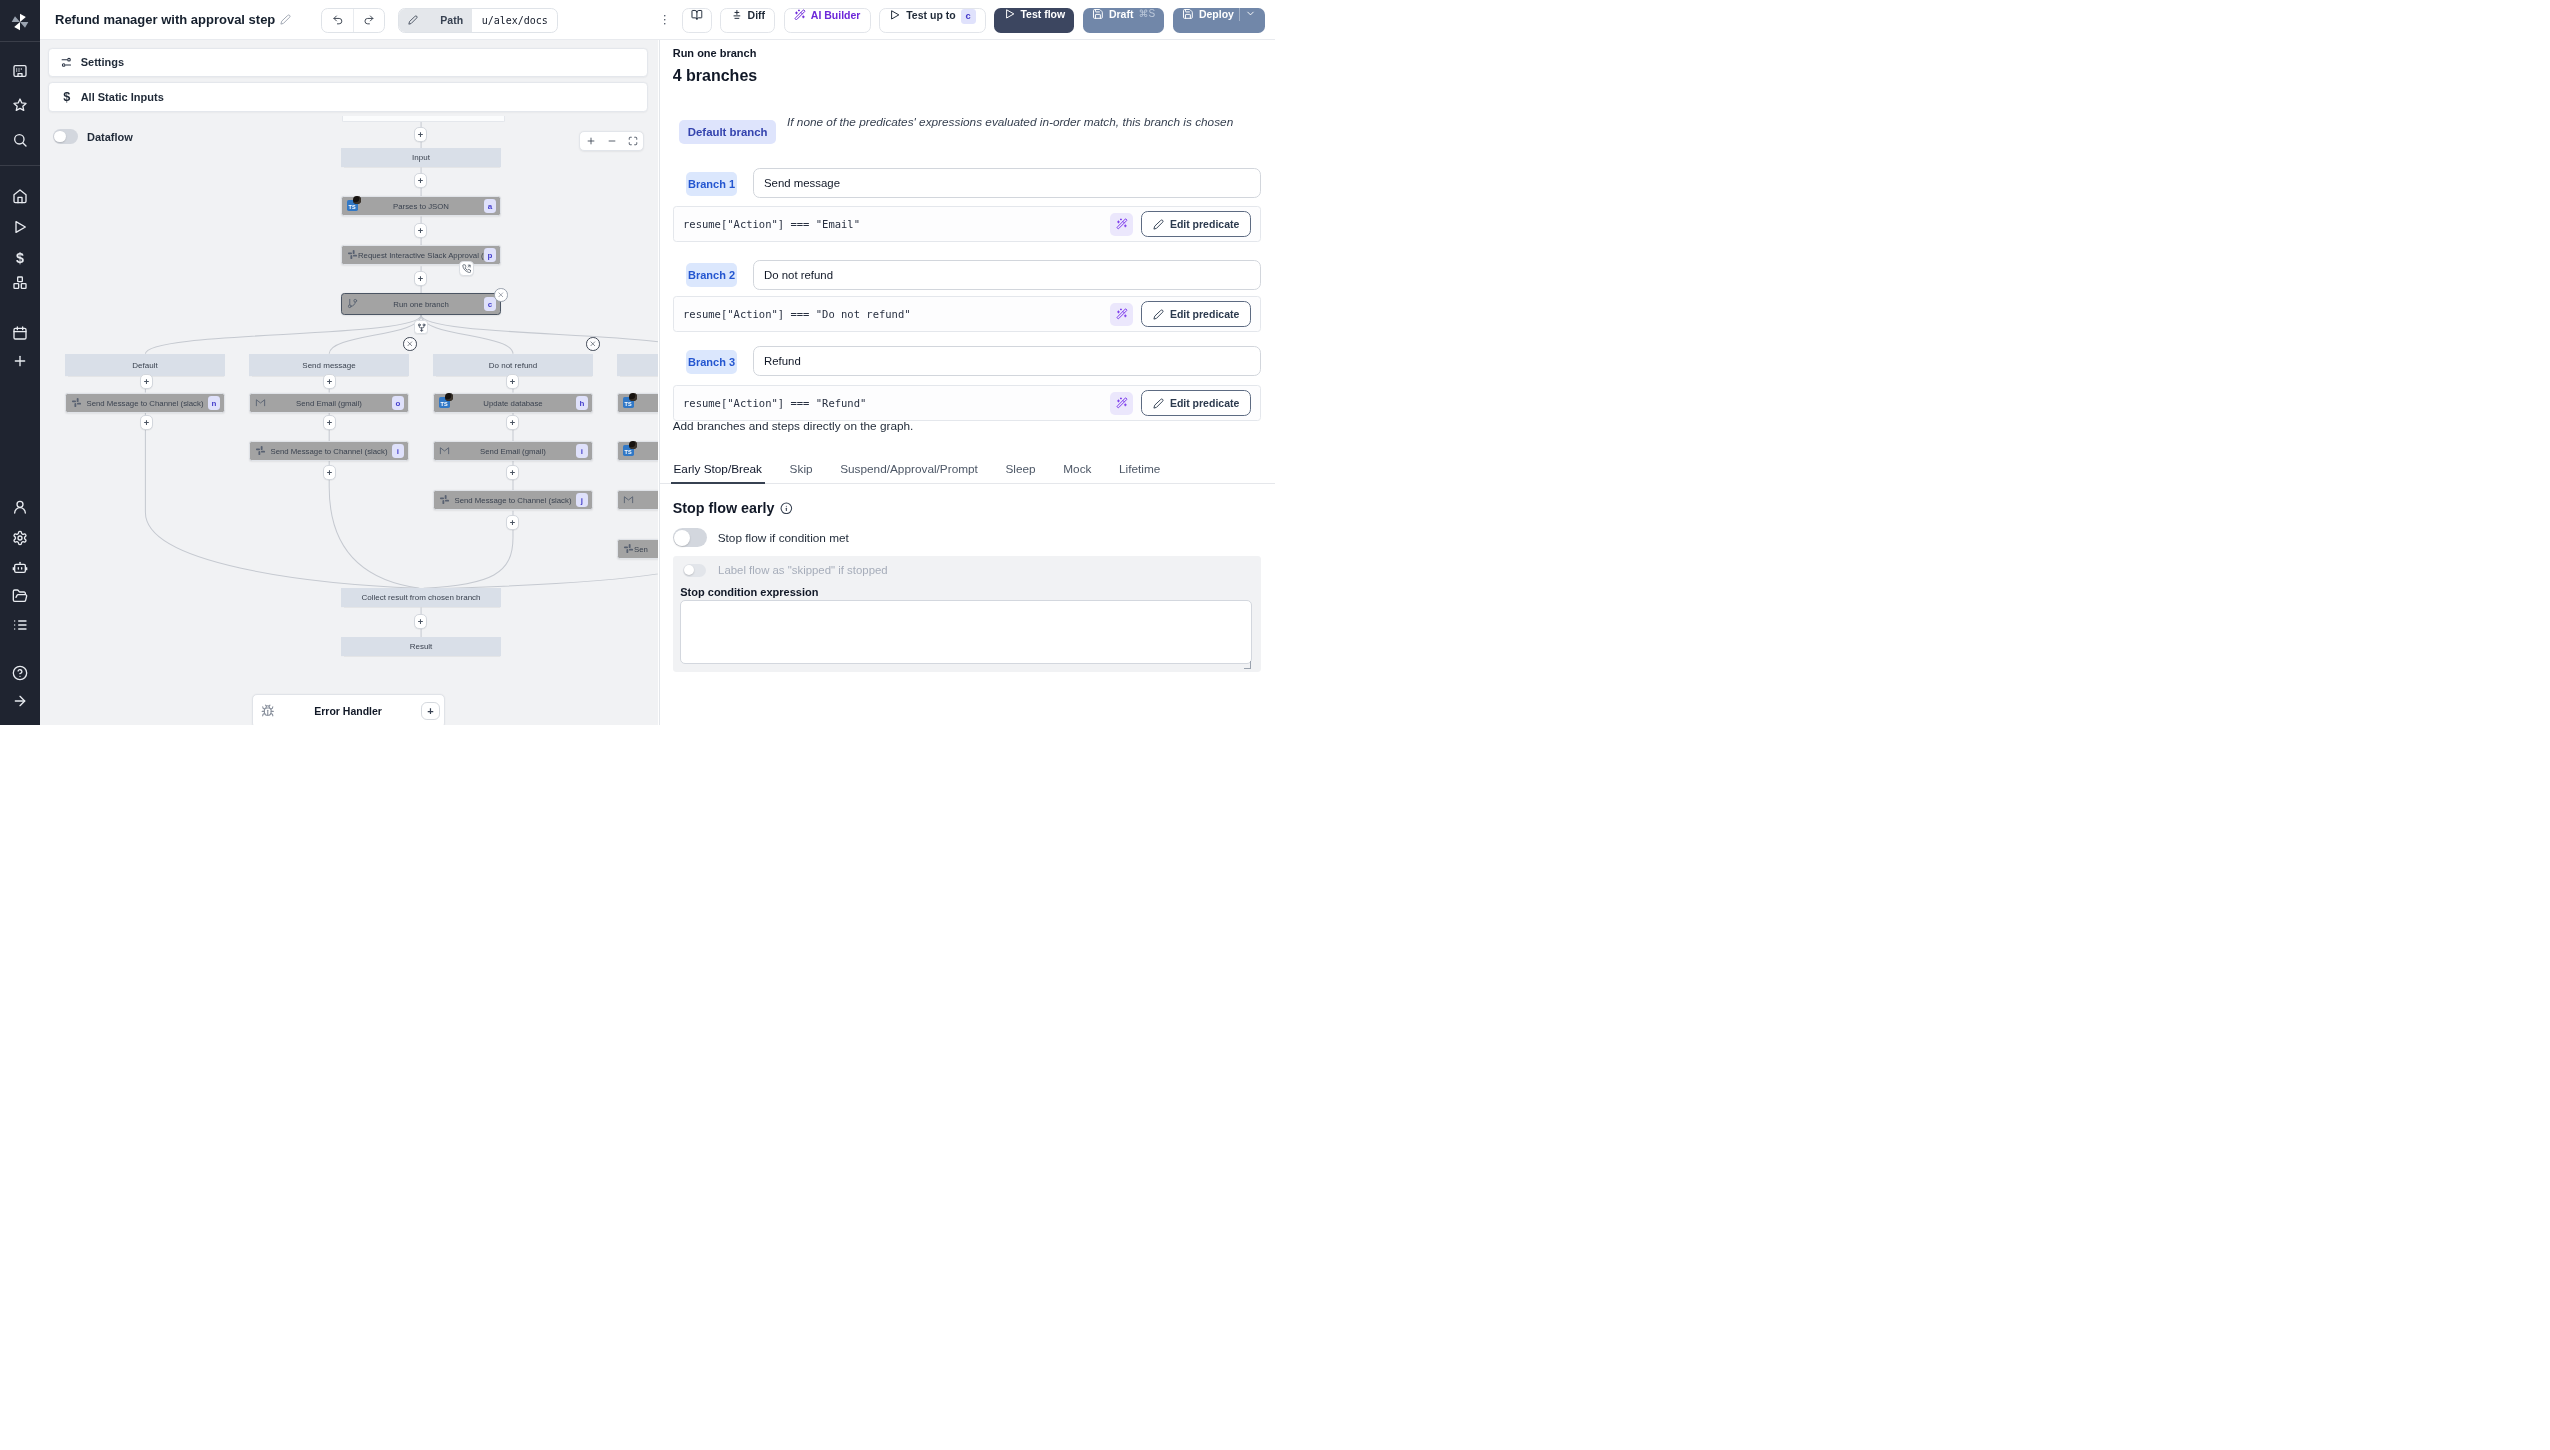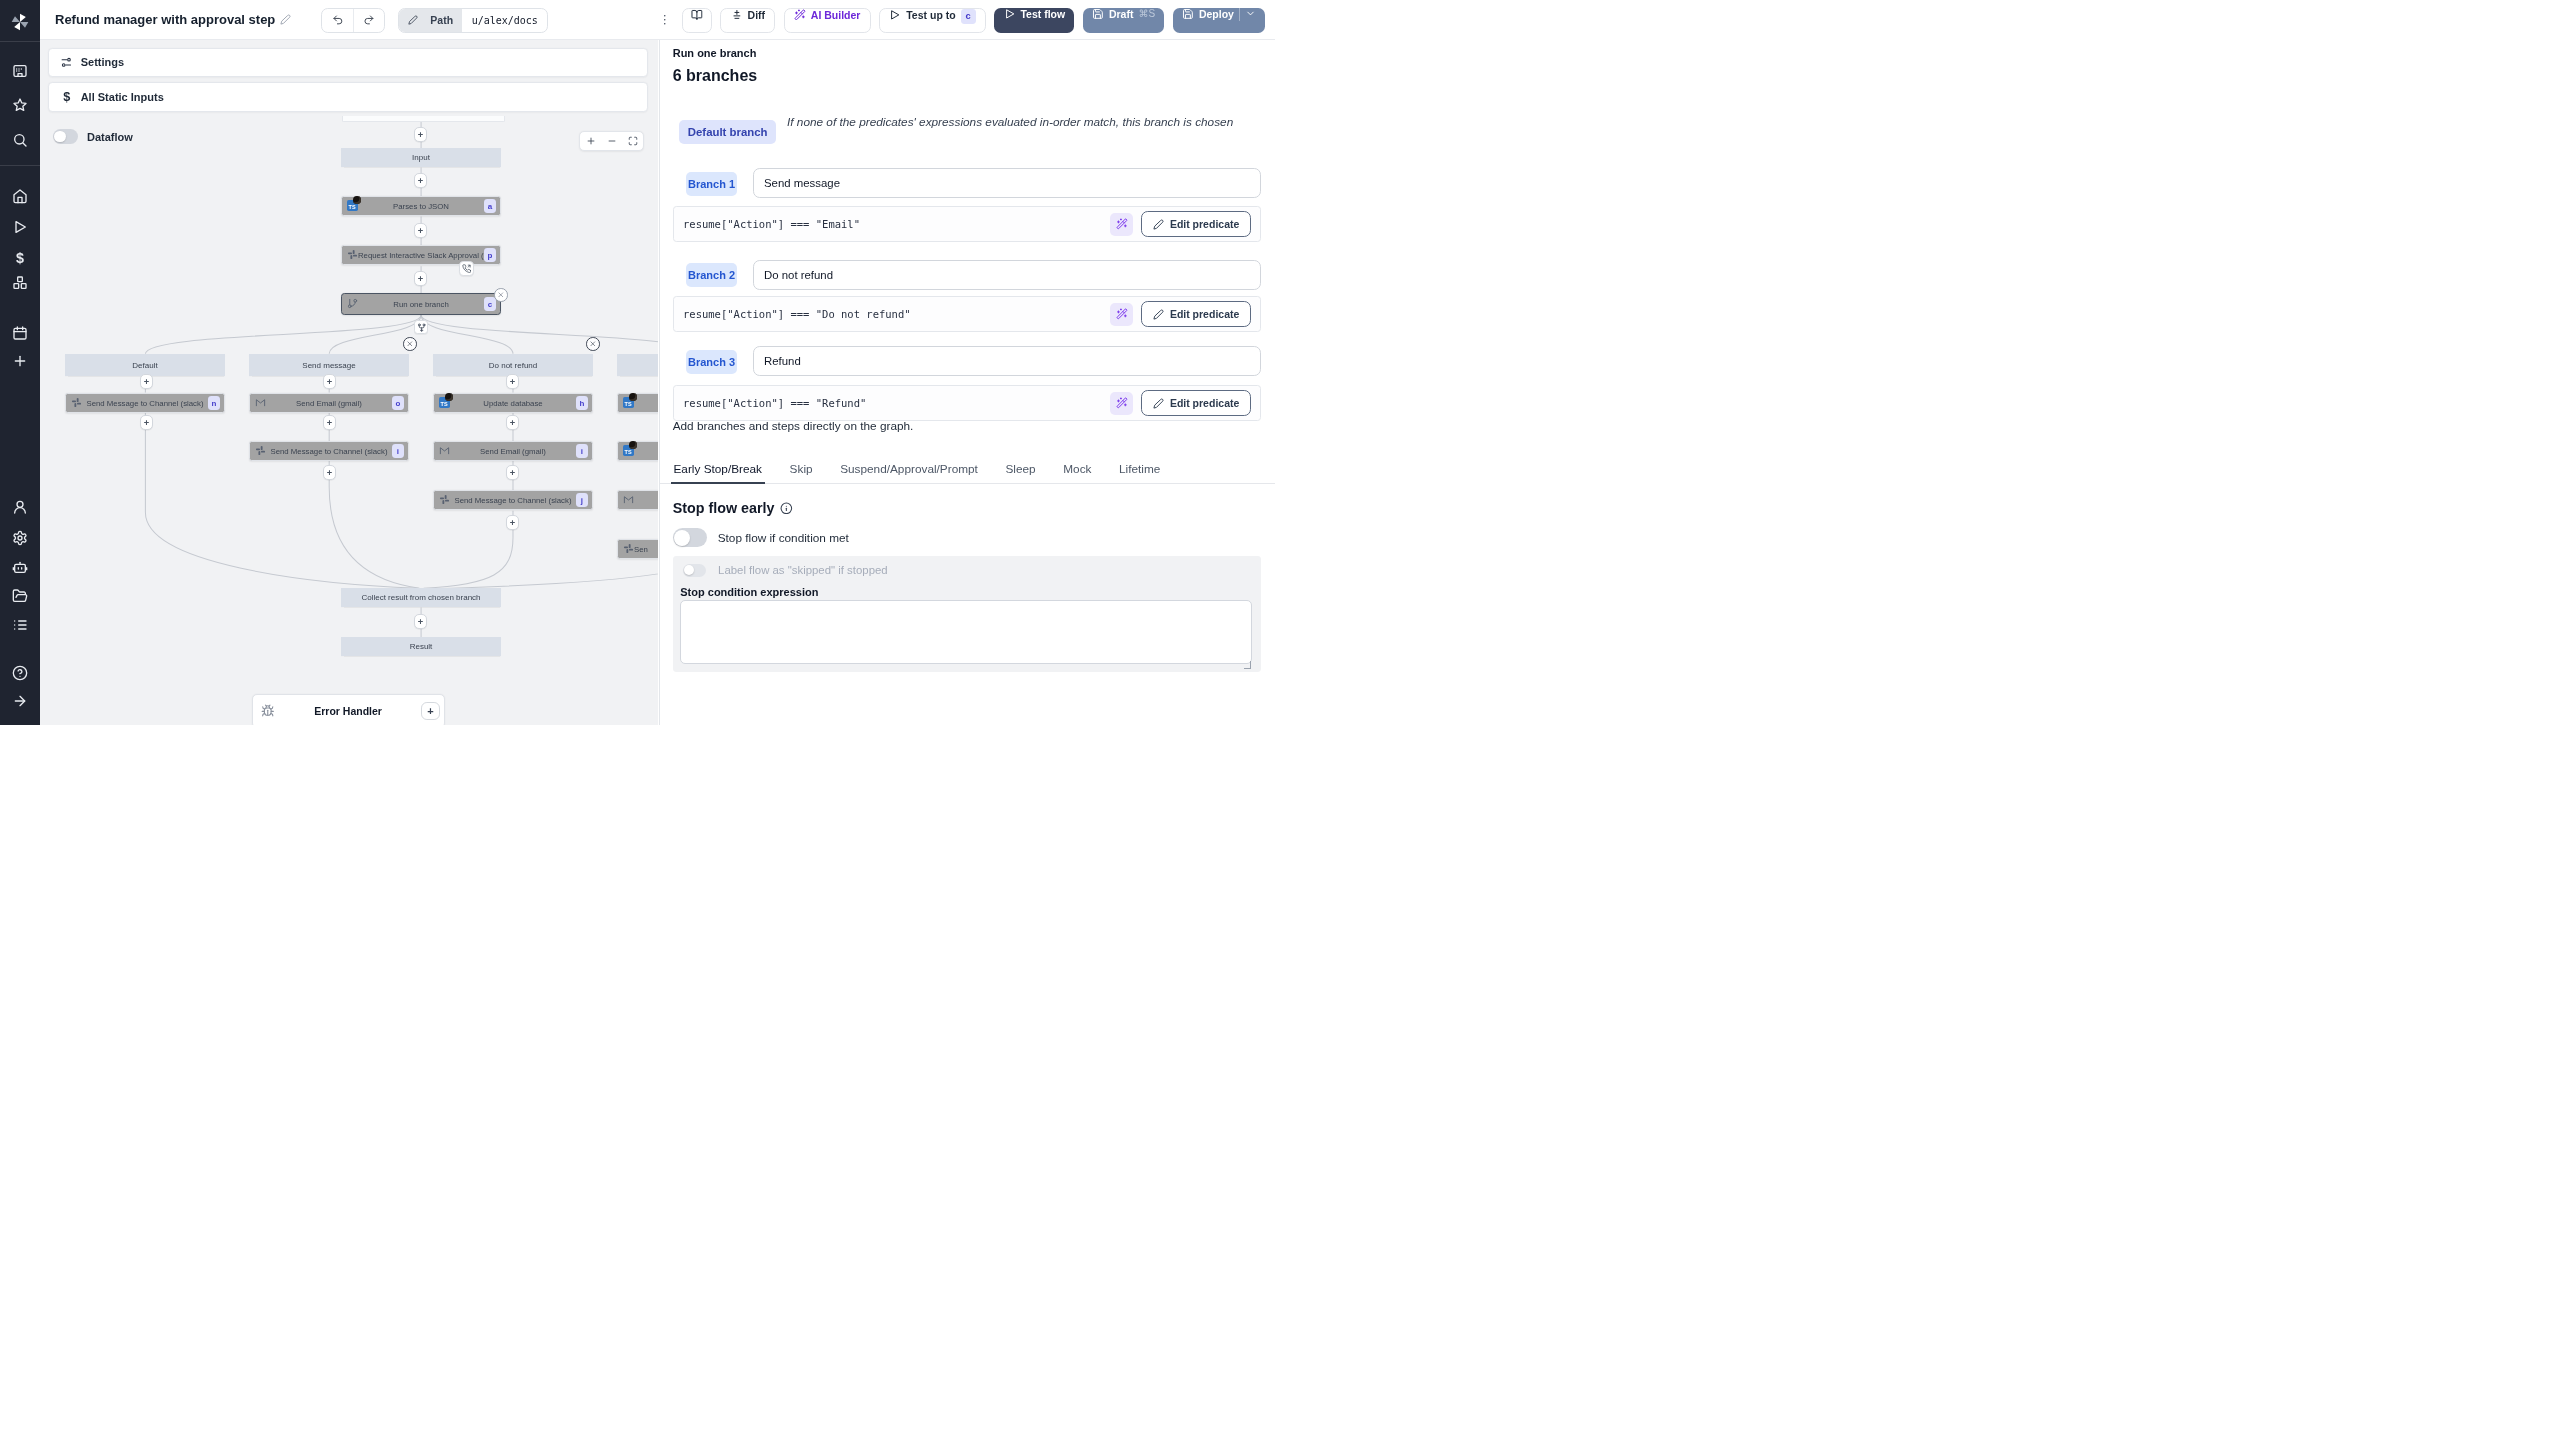--- a/index.html
+++ b/index.html
@@ -12,21 +12,21 @@
 .sbi svg{width:16px;height:16px}
 .sdiv{position:absolute;left:0;width:40px;height:0.8px;background:rgba(255,255,255,.12)}
 
 #topbar{position:absolute;left:40px;top:0;right:0;height:40px;background:#fff;border-bottom:0.8px solid #e8eaee;z-index:5}
 #flow-title{position:absolute;left:15px;top:11.8px;font-size:13px;font-weight:700;color:#16202e;display:flex;align-items:center;gap:4.2px}
 #flow-title .pen{color:#9aa2ae}
 .grp{position:absolute;top:7.6px;height:25px;display:flex;border:0.8px solid #dfe3e8;border-radius:6.7px;background:#fff;overflow:hidden}
 .grp .cell{width:31px;display:flex;align-items:center;justify-content:center;color:#3f4754;cursor:pointer}
 .grp .cell+.cell{border-left:0.8px solid #e8ebef}
 .grp .cell svg{width:11.8px;height:11.8px}
-#path-grp .seg1{display:flex;align-items:center;gap:12px;background:#e4e7eb;padding:0 9.3px;font-size:10.5px;font-weight:700;color:#374151;cursor:pointer}
+#path-grp .seg1{display:flex;align-items:center;gap:22px;background:#e4e7eb;padding:0 9.3px;font-size:10.5px;font-weight:700;color:#374151;cursor:pointer}
 #path-grp .seg1 svg{width:10px;height:10px}
 #path-grp .seg2{display:flex;align-items:center;padding:0 9.3px;font-family:"DejaVu Sans Mono",monospace;font-size:10px;color:#111827}
 #tb-right{position:absolute;right:10px;top:7.6px;height:25px;display:flex;align-items:center;gap:8.4px}
 .btn{height:25px;display:inline-flex;gap:5px;padding:0 9.3px;border:0.8px solid #e2e5ea;border-radius:6.7px;background:#fff;font-size:10.5px;font-weight:700;color:#1f2937;cursor:pointer;white-space:nowrap}
 .btn svg{width:11.8px;height:11.8px}
 .btn.icon-only{width:30px;padding:0;justify-content:center}
 .btn-ghost{border:none;background:none;width:18.6px;padding:0;justify-content:center;color:#374151}
 .btn-purple{color:#6d28d9}
 .btn-dark{background:#3c4660;border:none;color:#fff}
 .btn-slate{background:#7187a9;border:none;color:#fff}
@@ -712,21 +712,21 @@
       </svg>
     <span class="lbl">Error Handler</span>
     <span class="addbtn">+</span>
   </div>
 </section>
 
 <div id="vsep"></div>
 
 <section id="rightpanel">
   <div class="rp-sub">Run one branch</div>
-  <div class="rp-title">6 branches</div>
+  <div class="rp-title">4 branches</div>
 
   <span class="bbadge default" style="left:19.4px;top:80px">Default branch</span>
   <p class="itdesc">If none of the predicates' expressions evaluated in-order match, this branch is chosen</p>
 
   <span class="bbadge num" style="left:26px;top:132px;width:51px;padding:0">Branch 1</span>
   <input class="binput" style="top: 128px;" value="Send message">
   <div class="pred" style="top:166px">
     <span class="code">resume["Action"] === "Email"</span>
     <span class="wandbtn">
         <svg class="i" viewBox="0 0 14 14" width="11.8" height="11.8">

